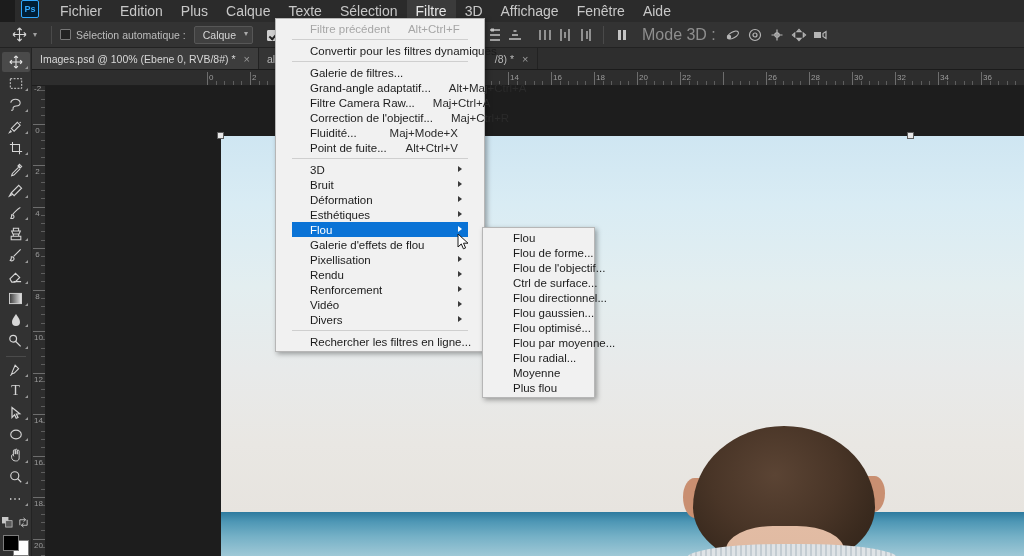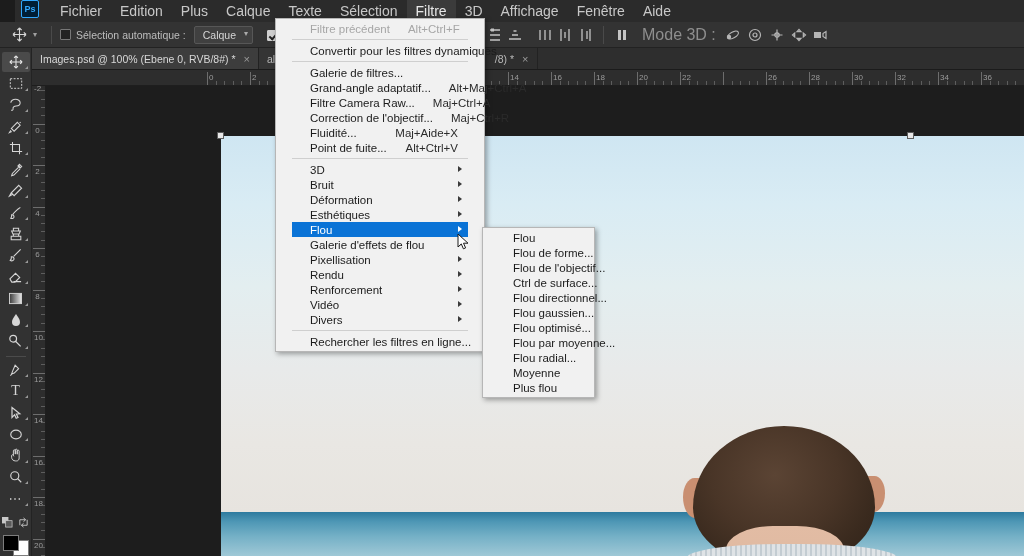--- a/index.html
+++ b/index.html
@@ -669,21 +669,21 @@
         <span class="accel">Maj+Ctrl+A</span>
       </div>
       <div class="dd-row">
         <span class="lbl">Correction de l'objectif...</span>
         <span class="spacer"></span>
         <span class="accel">Maj+Ctrl+R</span>
       </div>
       <div class="dd-row">
         <span class="lbl">Fluidité...</span>
         <span class="spacer"></span>
-        <span class="accel">Maj+Aide+X</span>
+        <span class="accel">Maj+Mode+X</span>
       </div>
       <div class="dd-row">
         <span class="lbl">Point de fuite...</span>
         <span class="spacer"></span>
         <span class="accel">Alt+Ctrl+V</span>
       </div>
       <div class="dd-sep"></div>
       <div class="dd-row">
         <span class="lbl">3D</span>
         <span class="spacer"></span>

